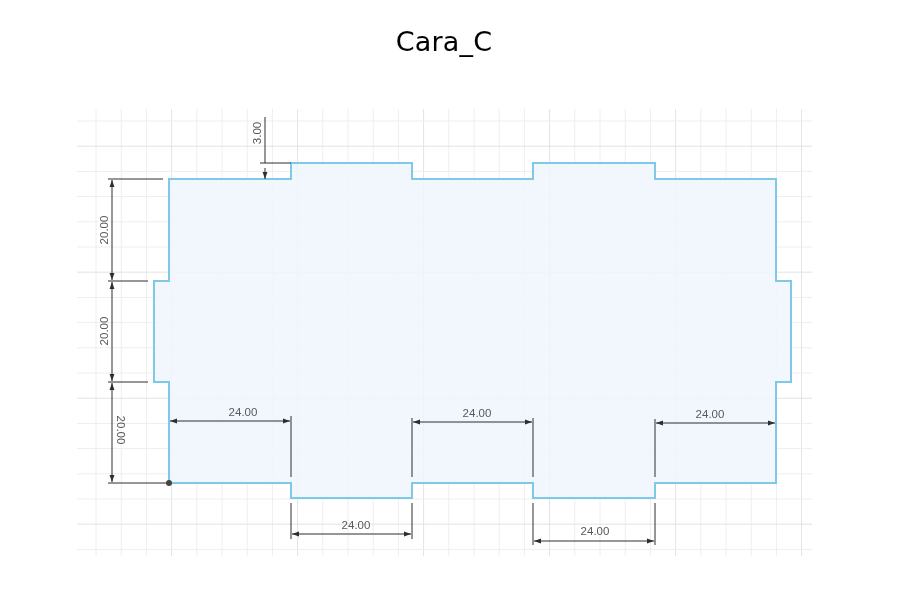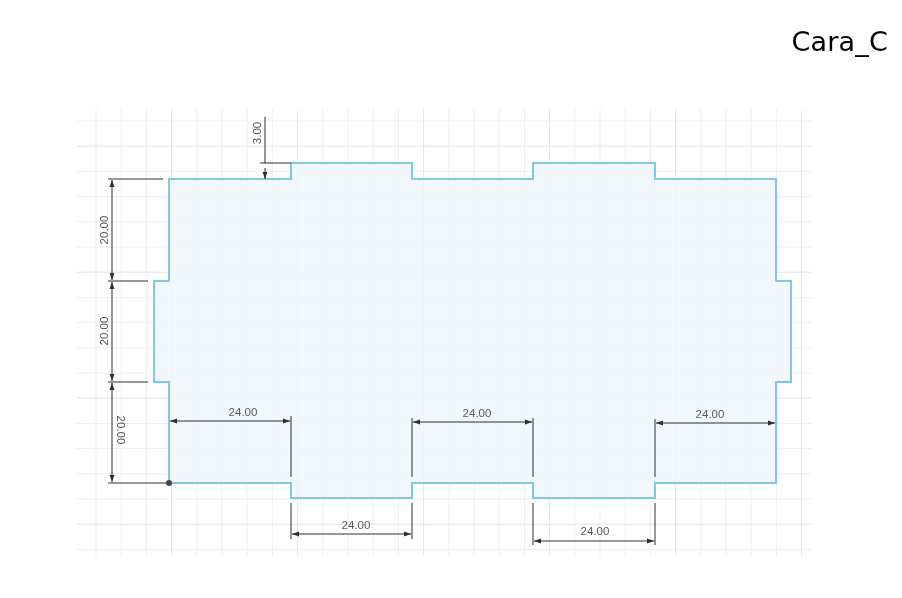--- a/index.html
+++ b/index.html
@@ -1,19 +1,19 @@
 <!DOCTYPE html>
 <html><head>
   <meta charset="utf-8">
   <style>
     html, body { margin: 0; padding: 0; background: #ffffff; }
     body { width: 902px; height: 598px; position: relative; overflow: hidden;
            font-family: "Liberation Sans", sans-serif; }
     .title {
-      position: absolute; left: 0; top: 26px; width: 888px; text-align: right;
+      position: absolute; left: 0; top: 26px; width: 888px; text-align: center;
       font-family: "DejaVu Sans", sans-serif; font-size: 27px; color: #000;
       letter-spacing: 0.2px;
     }
     svg.drawing { position: absolute; left: 0; top: 0; }
     .dimtext { font-family: "Liberation Sans", sans-serif; font-size: 11.5px; fill: #555a5e; }
   </style>
 </head>
 <body>
 
 <div class="title">Cara_C</div>

